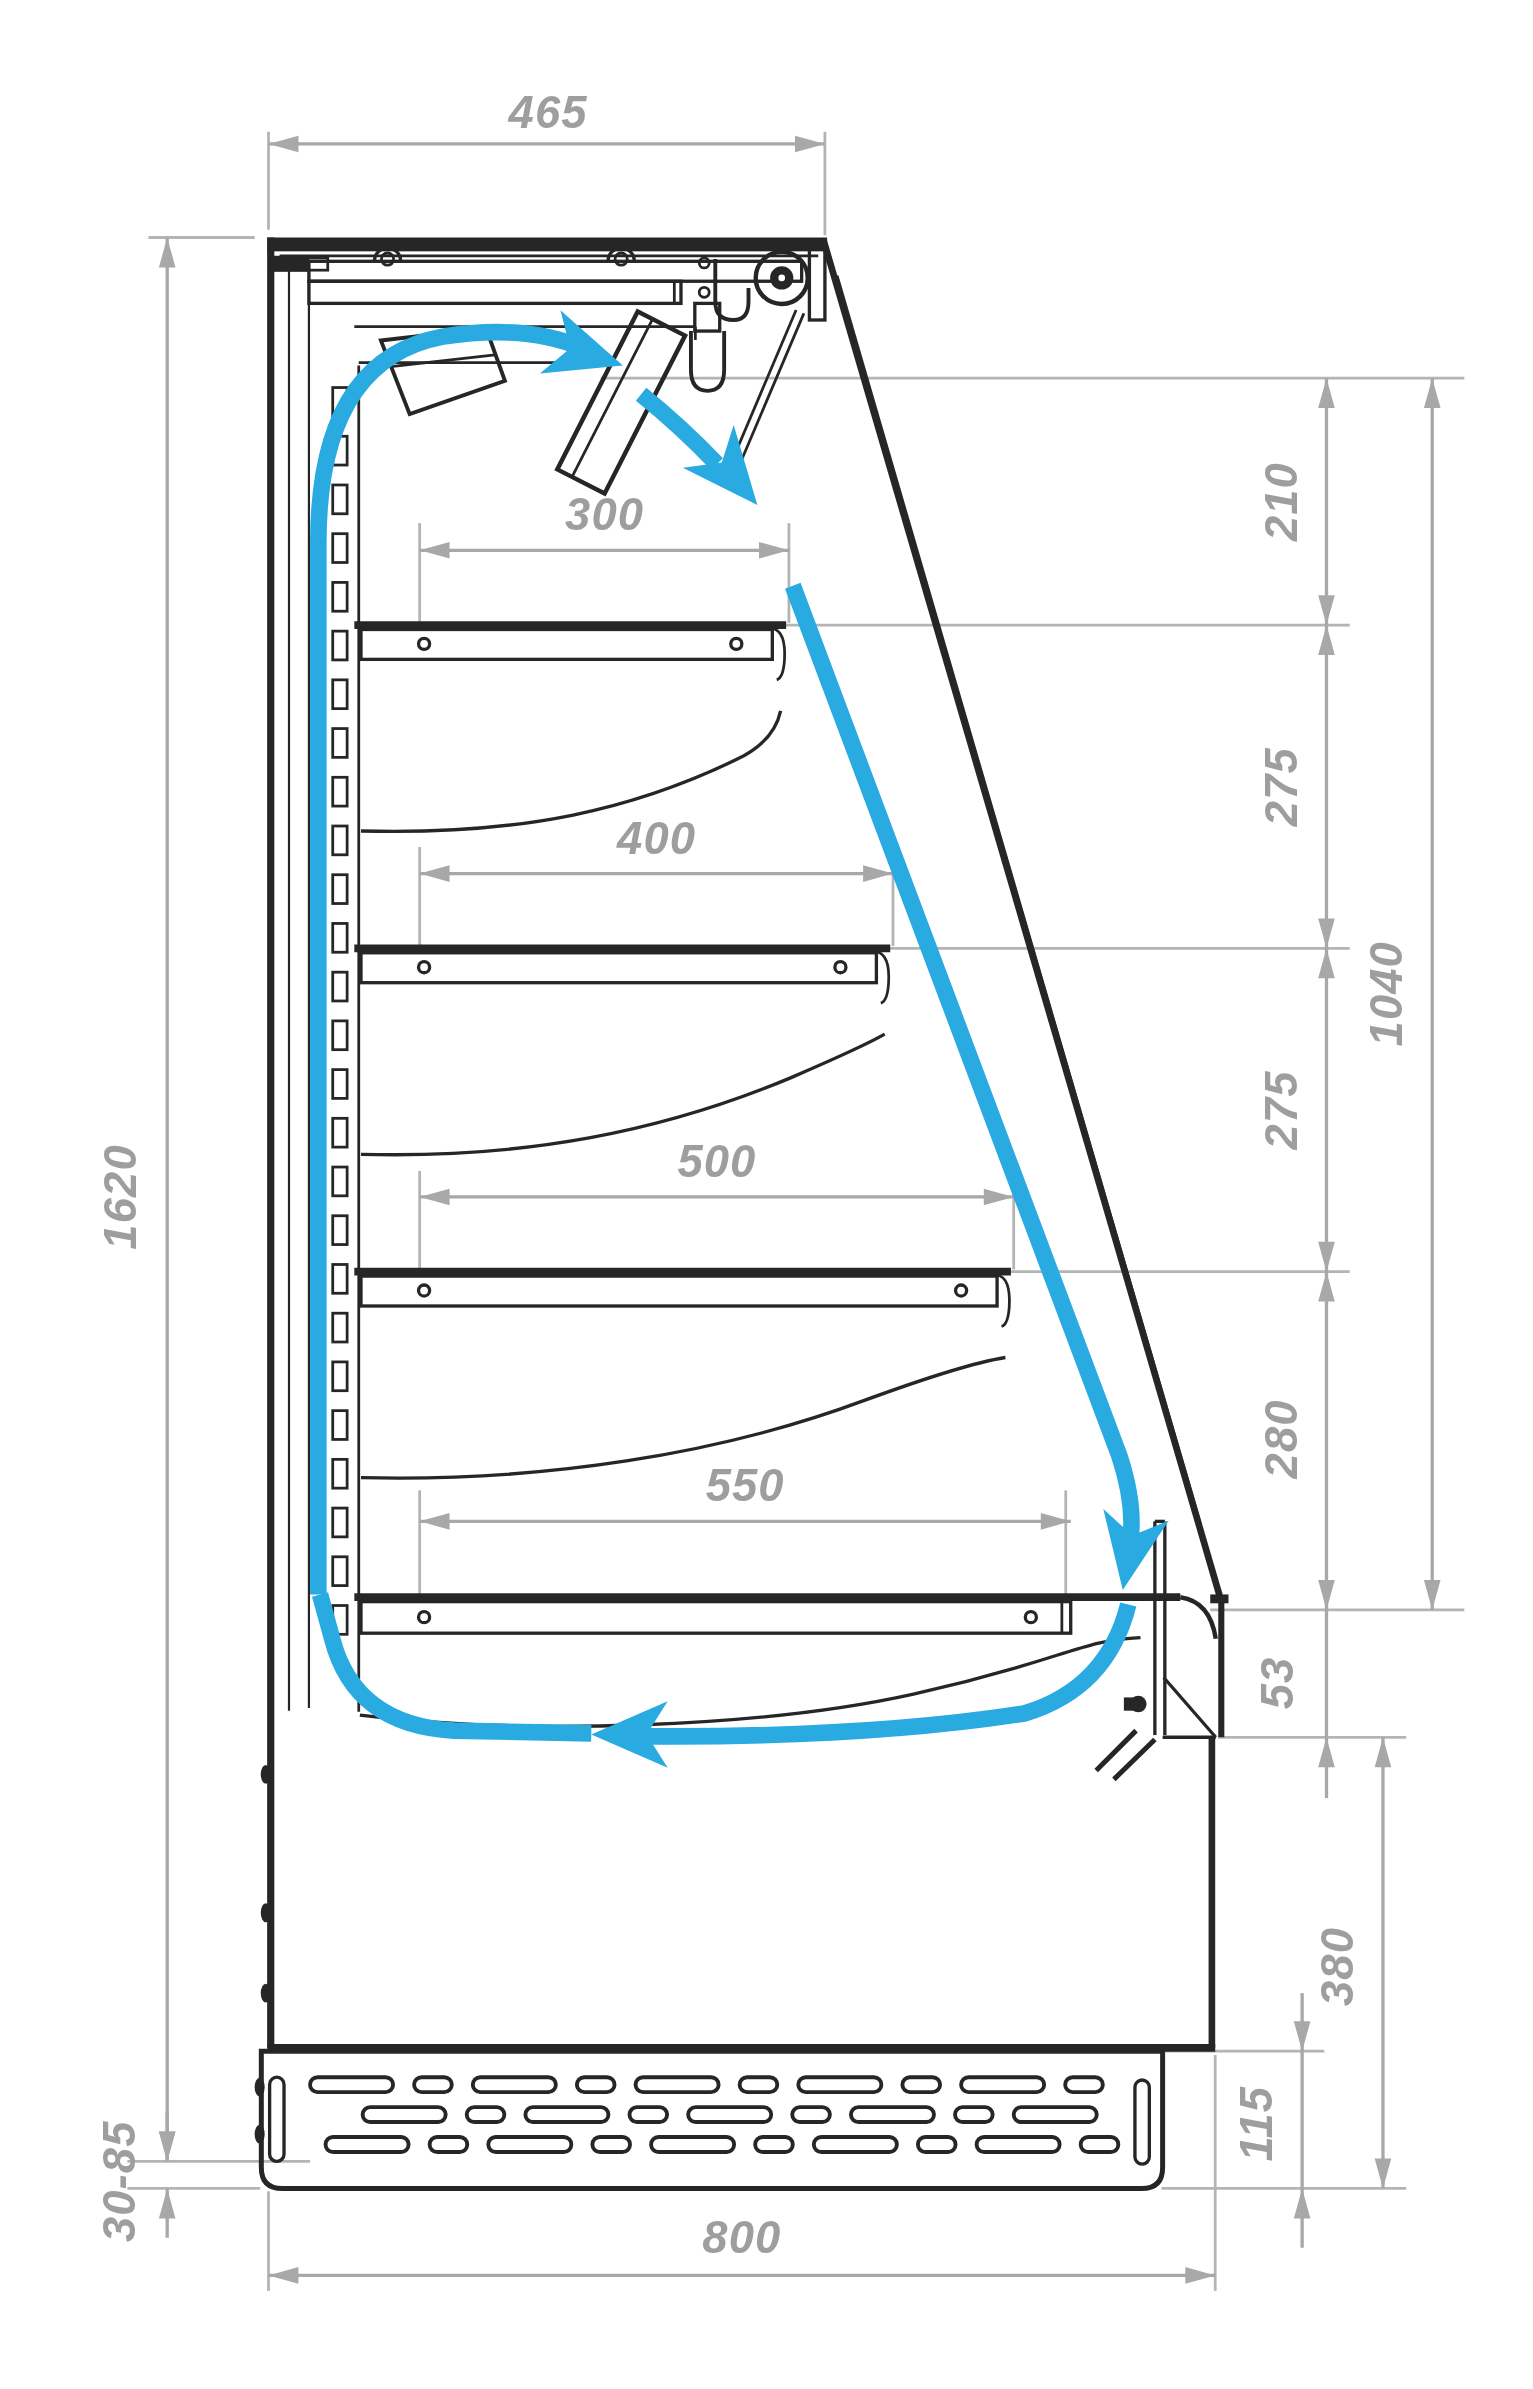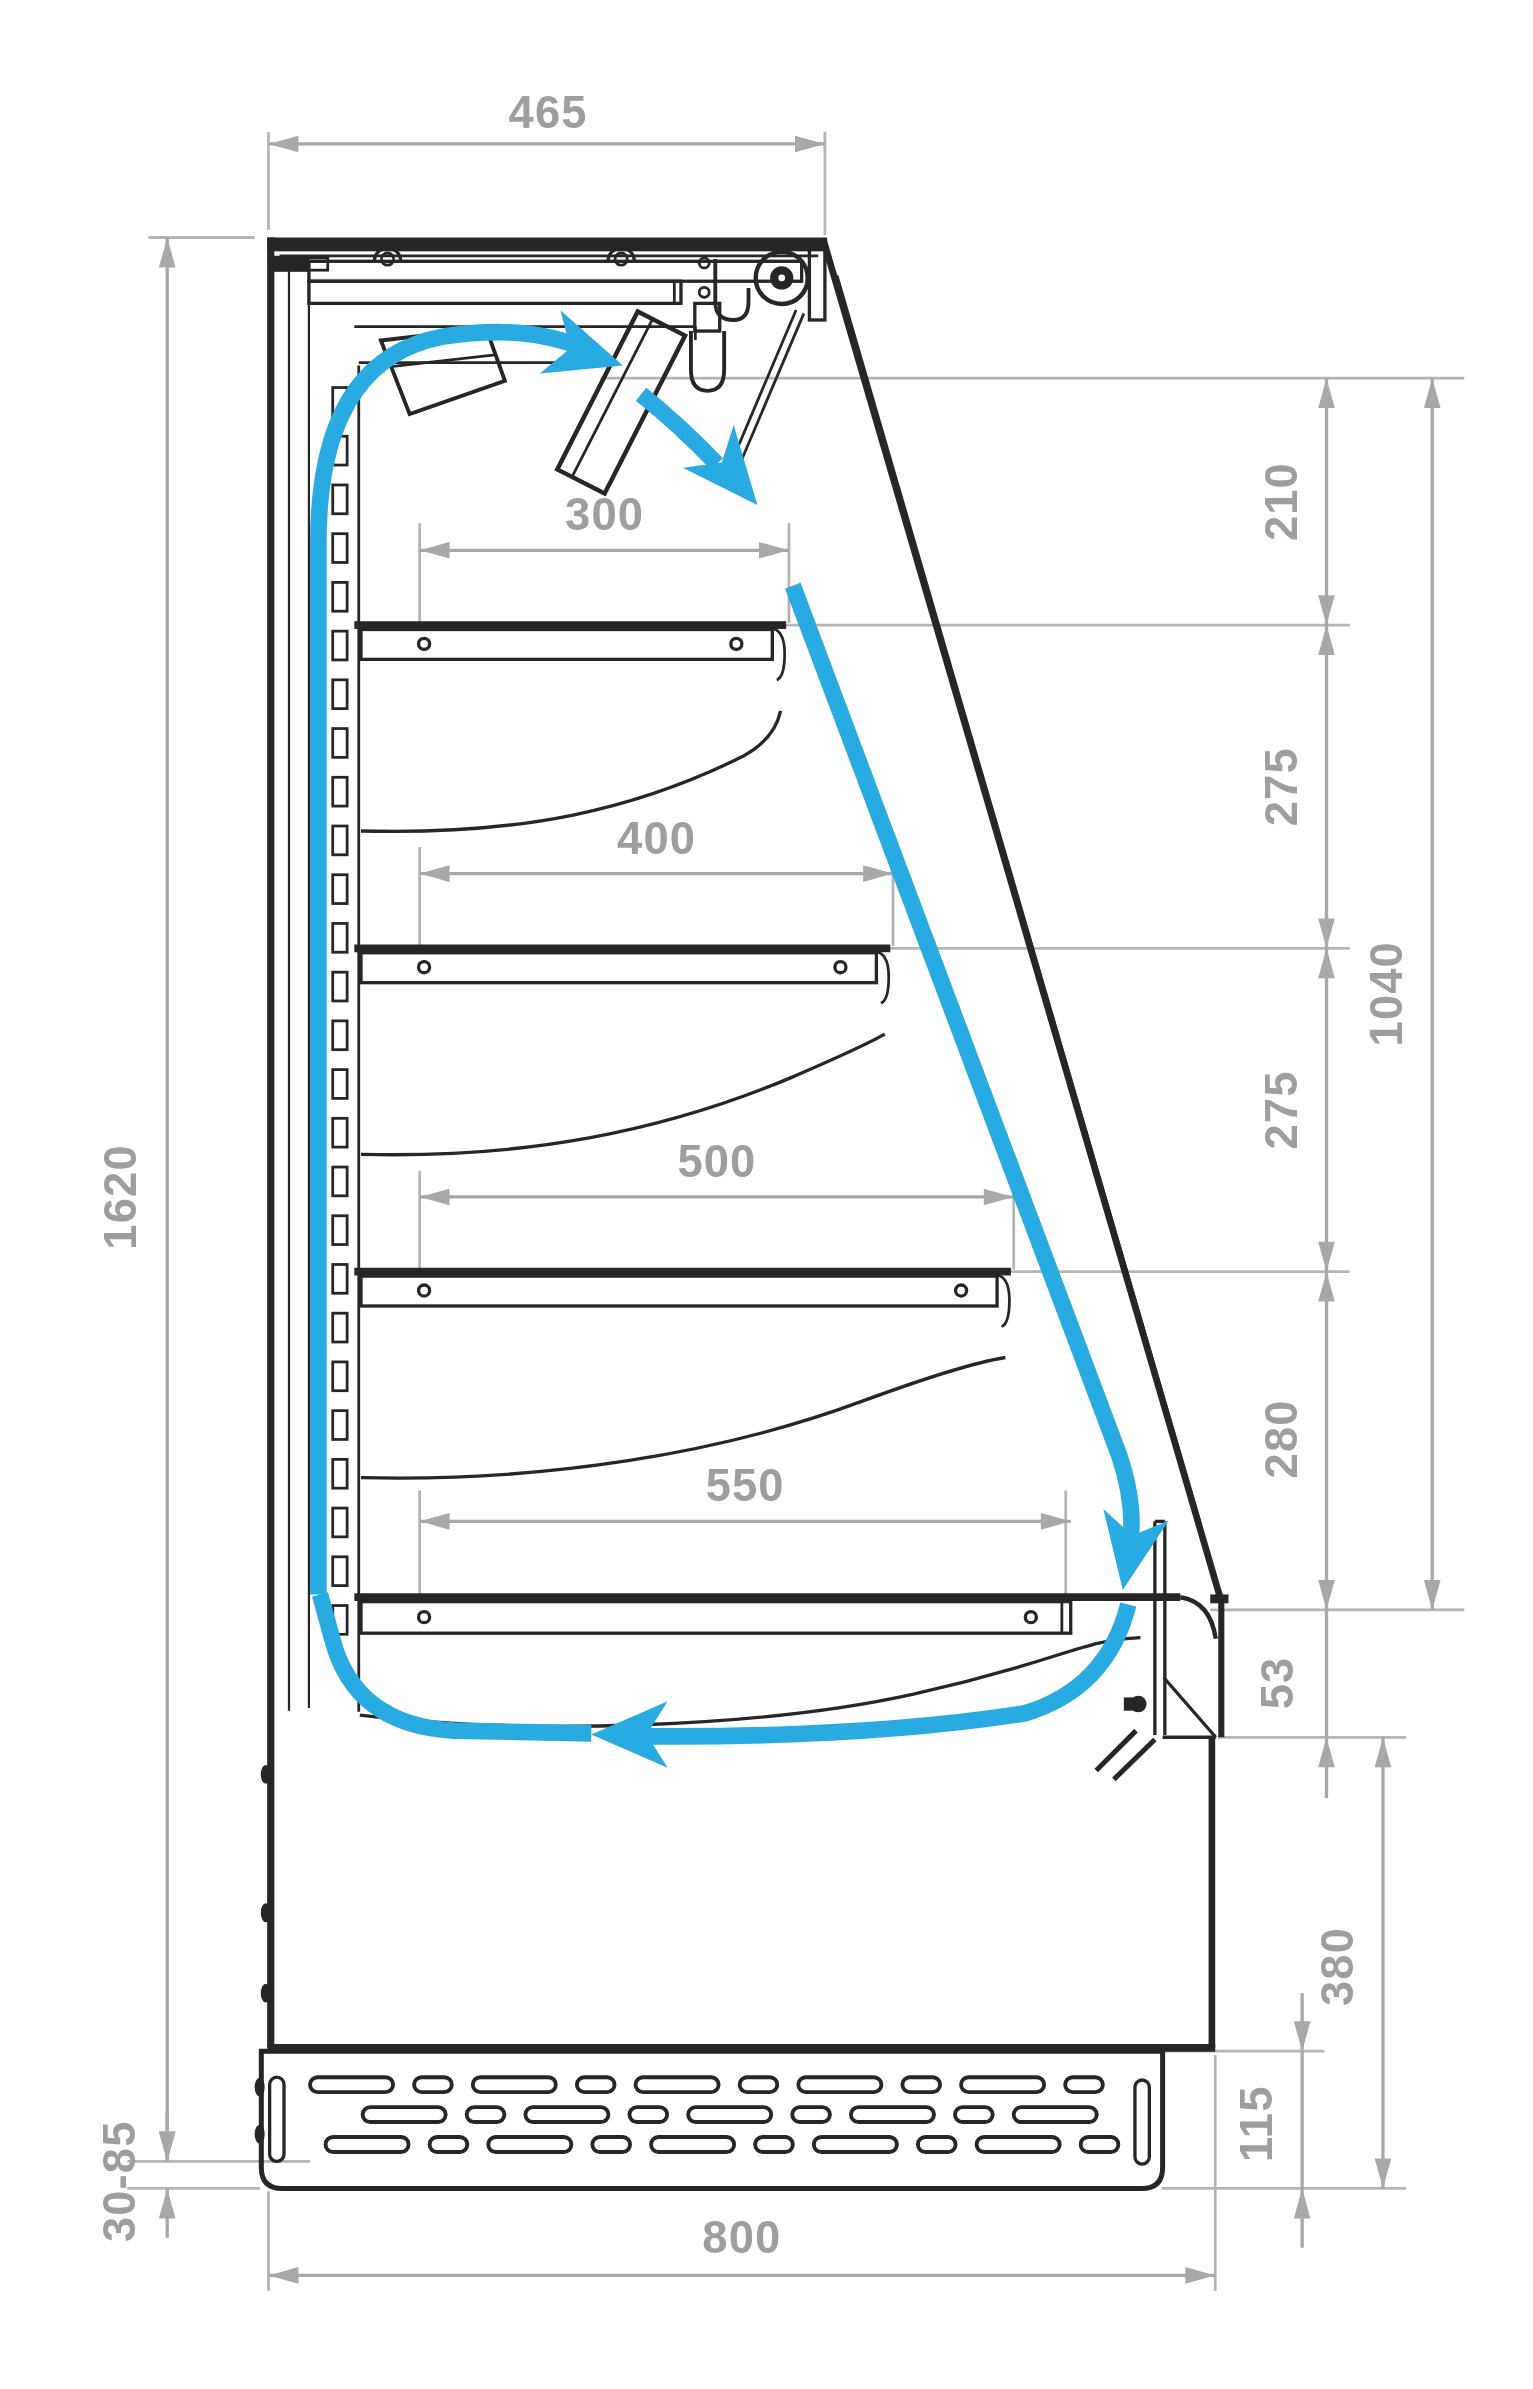--- a/index.html
+++ b/index.html
@@ -1,16 +1,16 @@
 <!DOCTYPE html>
 <html style="font-size:8.9px"><head>
 <meta charset="utf-8">
 <style>
   html,body{margin:0;padding:0;background:#ffffff;}
-  .page{width:100%;max-width:1534px;margin:0 auto;}
+  .page{width:100%;max-width:1534px;margin:0 auto;font-style:italic;}
   svg{display:block;width:100%;height:auto;background:#fff;}
   text{font-family:"Liberation Sans","DejaVu Sans",sans-serif;font-weight:bold;fill:#9E9E9E;font-size:82px;letter-spacing:2px;}
   .dim-line{stroke:#A8A8A8;stroke-width:6;fill:none;}
   .ext-line{stroke:#B4B4B4;stroke-width:5;fill:none;}
   .arr{fill:#A8A8A8;}
   .blk{stroke:#262626;fill:none;}
   .blkf{fill:#262626;stroke:none;}
   .flow{stroke:#29ABE2;stroke-width:30;fill:none;}
   .fhead{fill:#29ABE2;stroke:none;}
 </style>

